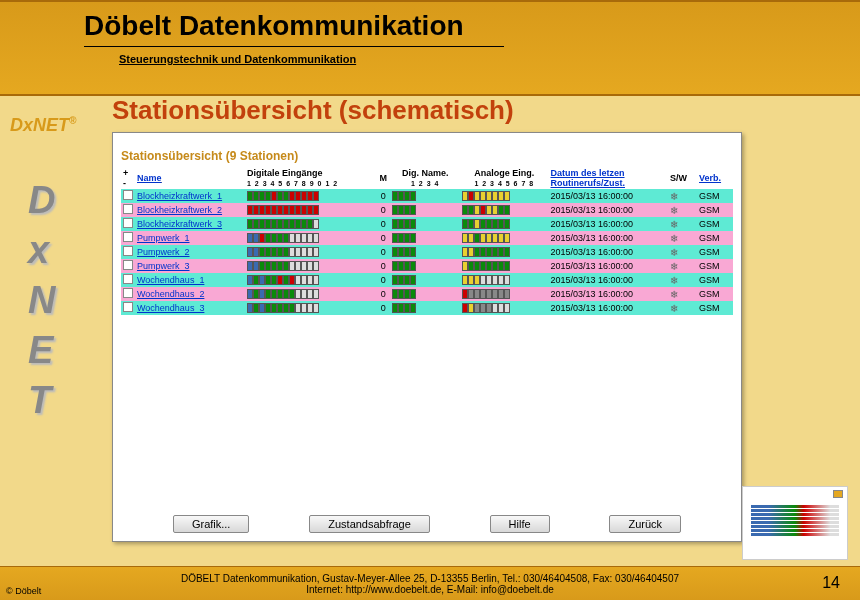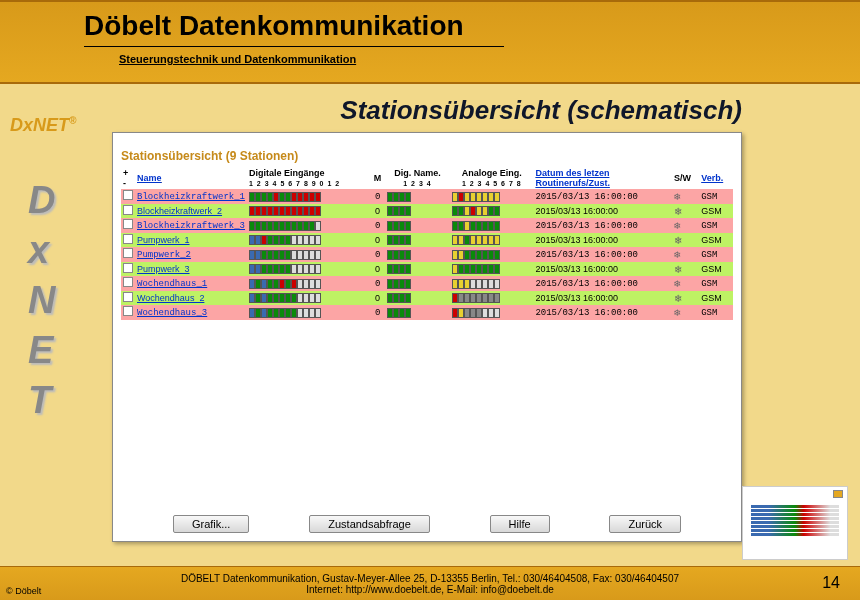--- a/index.html
+++ b/index.html
@@ -1,44 +1,44 @@
 <!DOCTYPE html>
 <html><head>
 <meta charset="utf-8">
 <style>
 * { margin: 0; padding: 0; box-sizing: border-box; }
 body { font-family: Arial, sans-serif; background: #f2d98a; width: 860px; height: 600px; overflow: hidden; position: relative; }
 
 
-.header { background: linear-gradient(#d89a1a, #e5a820); border-top: 2px solid #a86a0a; border-bottom: 2px solid #a86a0a; height: 84px; padding: 8px 24px; position: relative; }
+.header { background: linear-gradient(#d89a1a, #e5a820); border-top: 2px solid #a86a0a; border-bottom: 2px solid #a86a0a; height: 96px; padding: 8px 24px; position: relative; }
 .header-title { font-size: 28px; font-weight: bold; color: #000; margin-left: 60px; margin-bottom: 4px; }
 .header-divider { border-top: 1px solid #000; width: 420px; margin-left: 60px; }
 .header-subtitle { font-size: 11px; font-weight: bold; color: #000; margin-left: 95px; margin-top: 6px; text-decoration: underline; }
 .logo-box { position: absolute; right: 30px; top: 8px; width: 96px; height: 70px; background: linear-gradient(#e8e8e8,#bbb); border: 1px solid #888; display: flex; align-items: center; justify-content: center; }
 .logo-inner { width: 60px; height: 56px; background: linear-gradient(#e8a820,#c07a10); border: 3px solid #666; border-radius: 4px; display: flex; align-items: center; justify-content: center; color: #8a2020; font-weight: bold; font-size: 24px; font-style: italic; }
 
 
 .side-label { position: absolute; left: 10px; top: 115px; font-size: 18px; font-weight: bold; font-style: italic; color: #d89a1a; }
 .side-label sup { font-size: 10px; vertical-align: super; }
 .vertical-letters { position: absolute; left: 28px; top: 175px; }
 .vertical-letters div { font-size: 38px; font-weight: bold; font-style: italic; color: #888; text-shadow: 2px 2px 2px #bbb; line-height: 50px; }
 
 
 .card { position: absolute; left: 112px; top: 95px; width: 630px; }
-.card-title { font-size: 26px; font-weight: bold; color: #0f172a; text-align: right; margin-bottom: 6px; font-style: italic; }
+.card-title { font-size: 26px; font-weight: bold; color: #c2410c; text-align: left; margin-bottom: 6px; }
 .panel { background: #fff; border: 1px solid #888; box-shadow: 2px 2px 4px rgba(0,0,0,.3); height: 410px; padding: 16px 8px; font-size: 10px; position: relative; }
 .panel-title { color: #c68a1a; font-weight: bold; font-size: 12px; margin-bottom: 4px; }
 
 table { border-collapse: collapse; width: 100%; font-size: 9px; }
 th, td { padding: 1px 2px; text-align: left; white-space: nowrap; }
 th { font-weight: bold; }
 th a, td a { color: #0033cc; text-decoration: underline; }
 thead tr { background: #fff; }
-tbody tr.r1 { background: #fca5a5; font-family: Liberation Mono, monospace; }
-tbody tr.r0 { background: #bef264; }
+tbody tr.r1 { background: #5eead4; }
+tbody tr.r0 { background: #f9a8d4; }
 .cb { width: 10px; height: 10px; border: 1px solid #888; background: #fff; display: inline-block; }
 .leds { display: flex; gap: 0; }
 .led { width: 6px; height: 10px; border: 1px solid #555; margin-right: 0; }
 .g { background: #0a8a0a; }
 .r { background: #c00; }
 .b { background: #3a6ab0; }
 .e { background: #ddd; }
 .y { background: #e8d030; }
 .gr { background: #888; }
 .snow { color: #666; font-size: 10px; }

